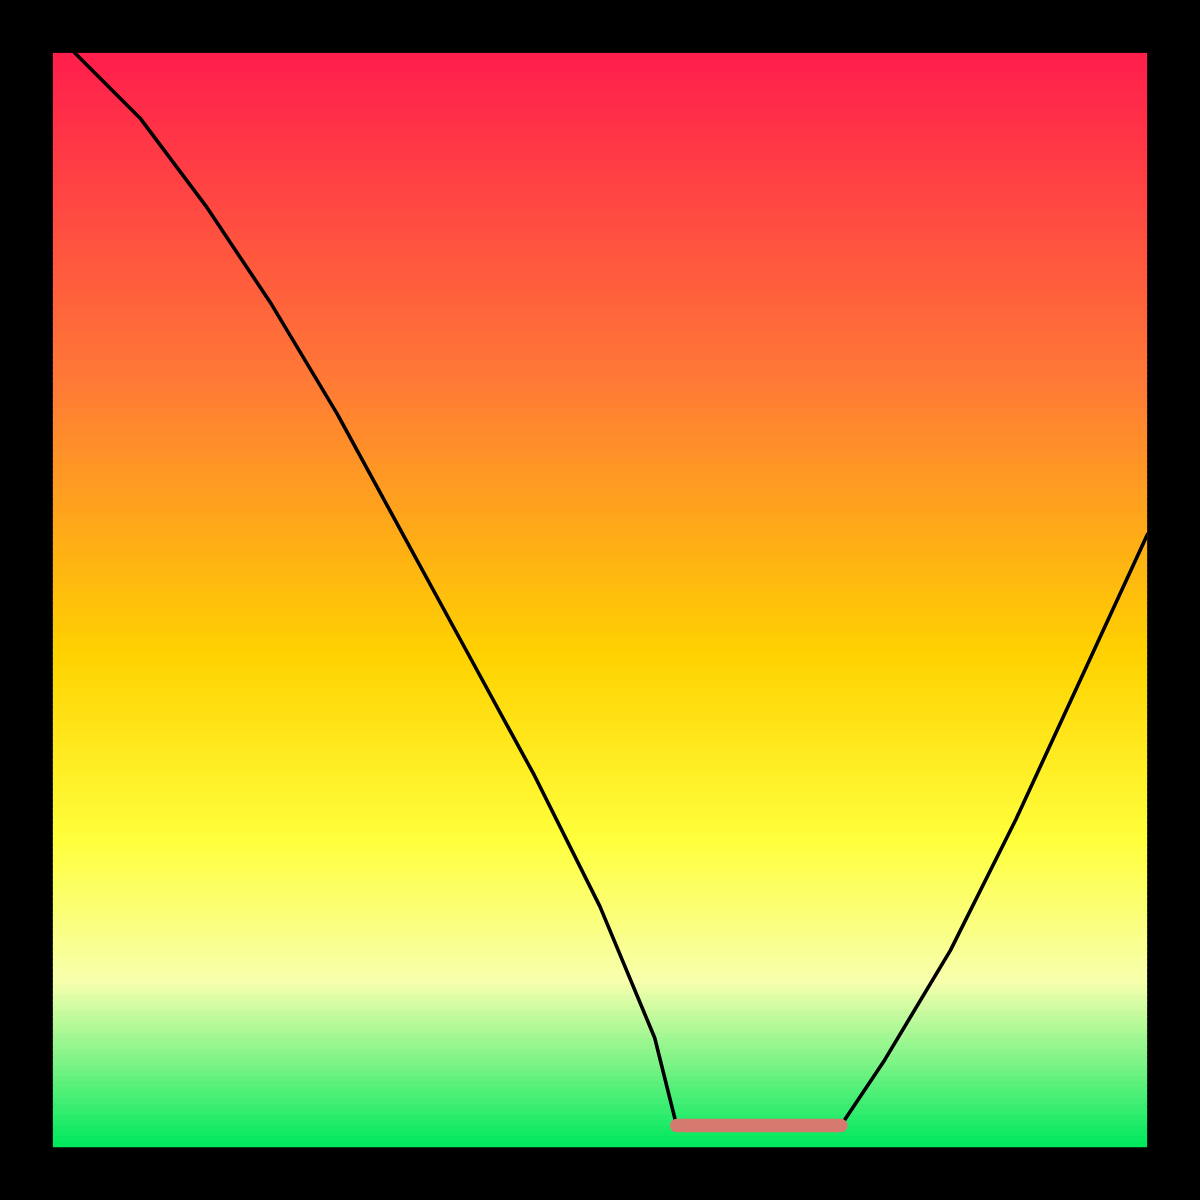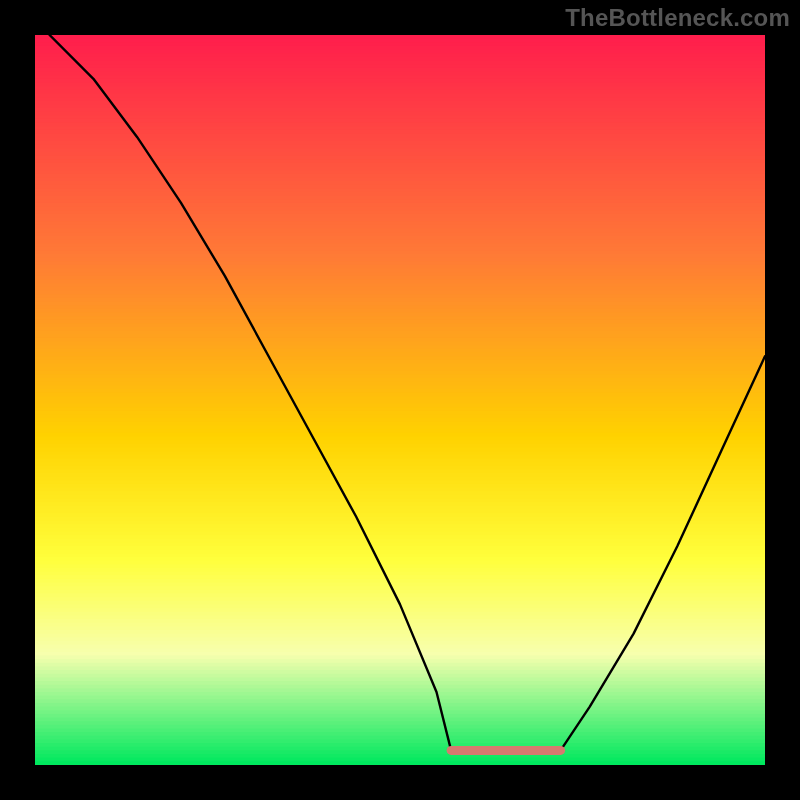--- a/index.html
+++ b/index.html
@@ -51,21 +51,20 @@
     fill: none;
     stroke: #d6796f;
     stroke-width: 9;
     stroke-linecap: round;
   }
 </style>
 </head>
 <body>
 <div class="frame">
 
-  <div class="watermark">TheBottleneck.com</div>
 
   <div class="plot-area">
     <svg viewBox="0 0 730 730" preserveAspectRatio="none">
 
       <g id="bg-layer">
           <rect x="0" y="0" width="730" height="4.65" fill="rgb(255,30,76)"></rect>
           <rect x="0" y="3.65" width="730" height="4.65" fill="rgb(255,32,76)"></rect>
           <rect x="0" y="7.3" width="730" height="4.65" fill="rgb(255,33,75)"></rect>
           <rect x="0" y="10.95" width="730" height="4.65" fill="rgb(255,35,75)"></rect>
           <rect x="0" y="14.6" width="730" height="4.65" fill="rgb(255,36,75)"></rect>

